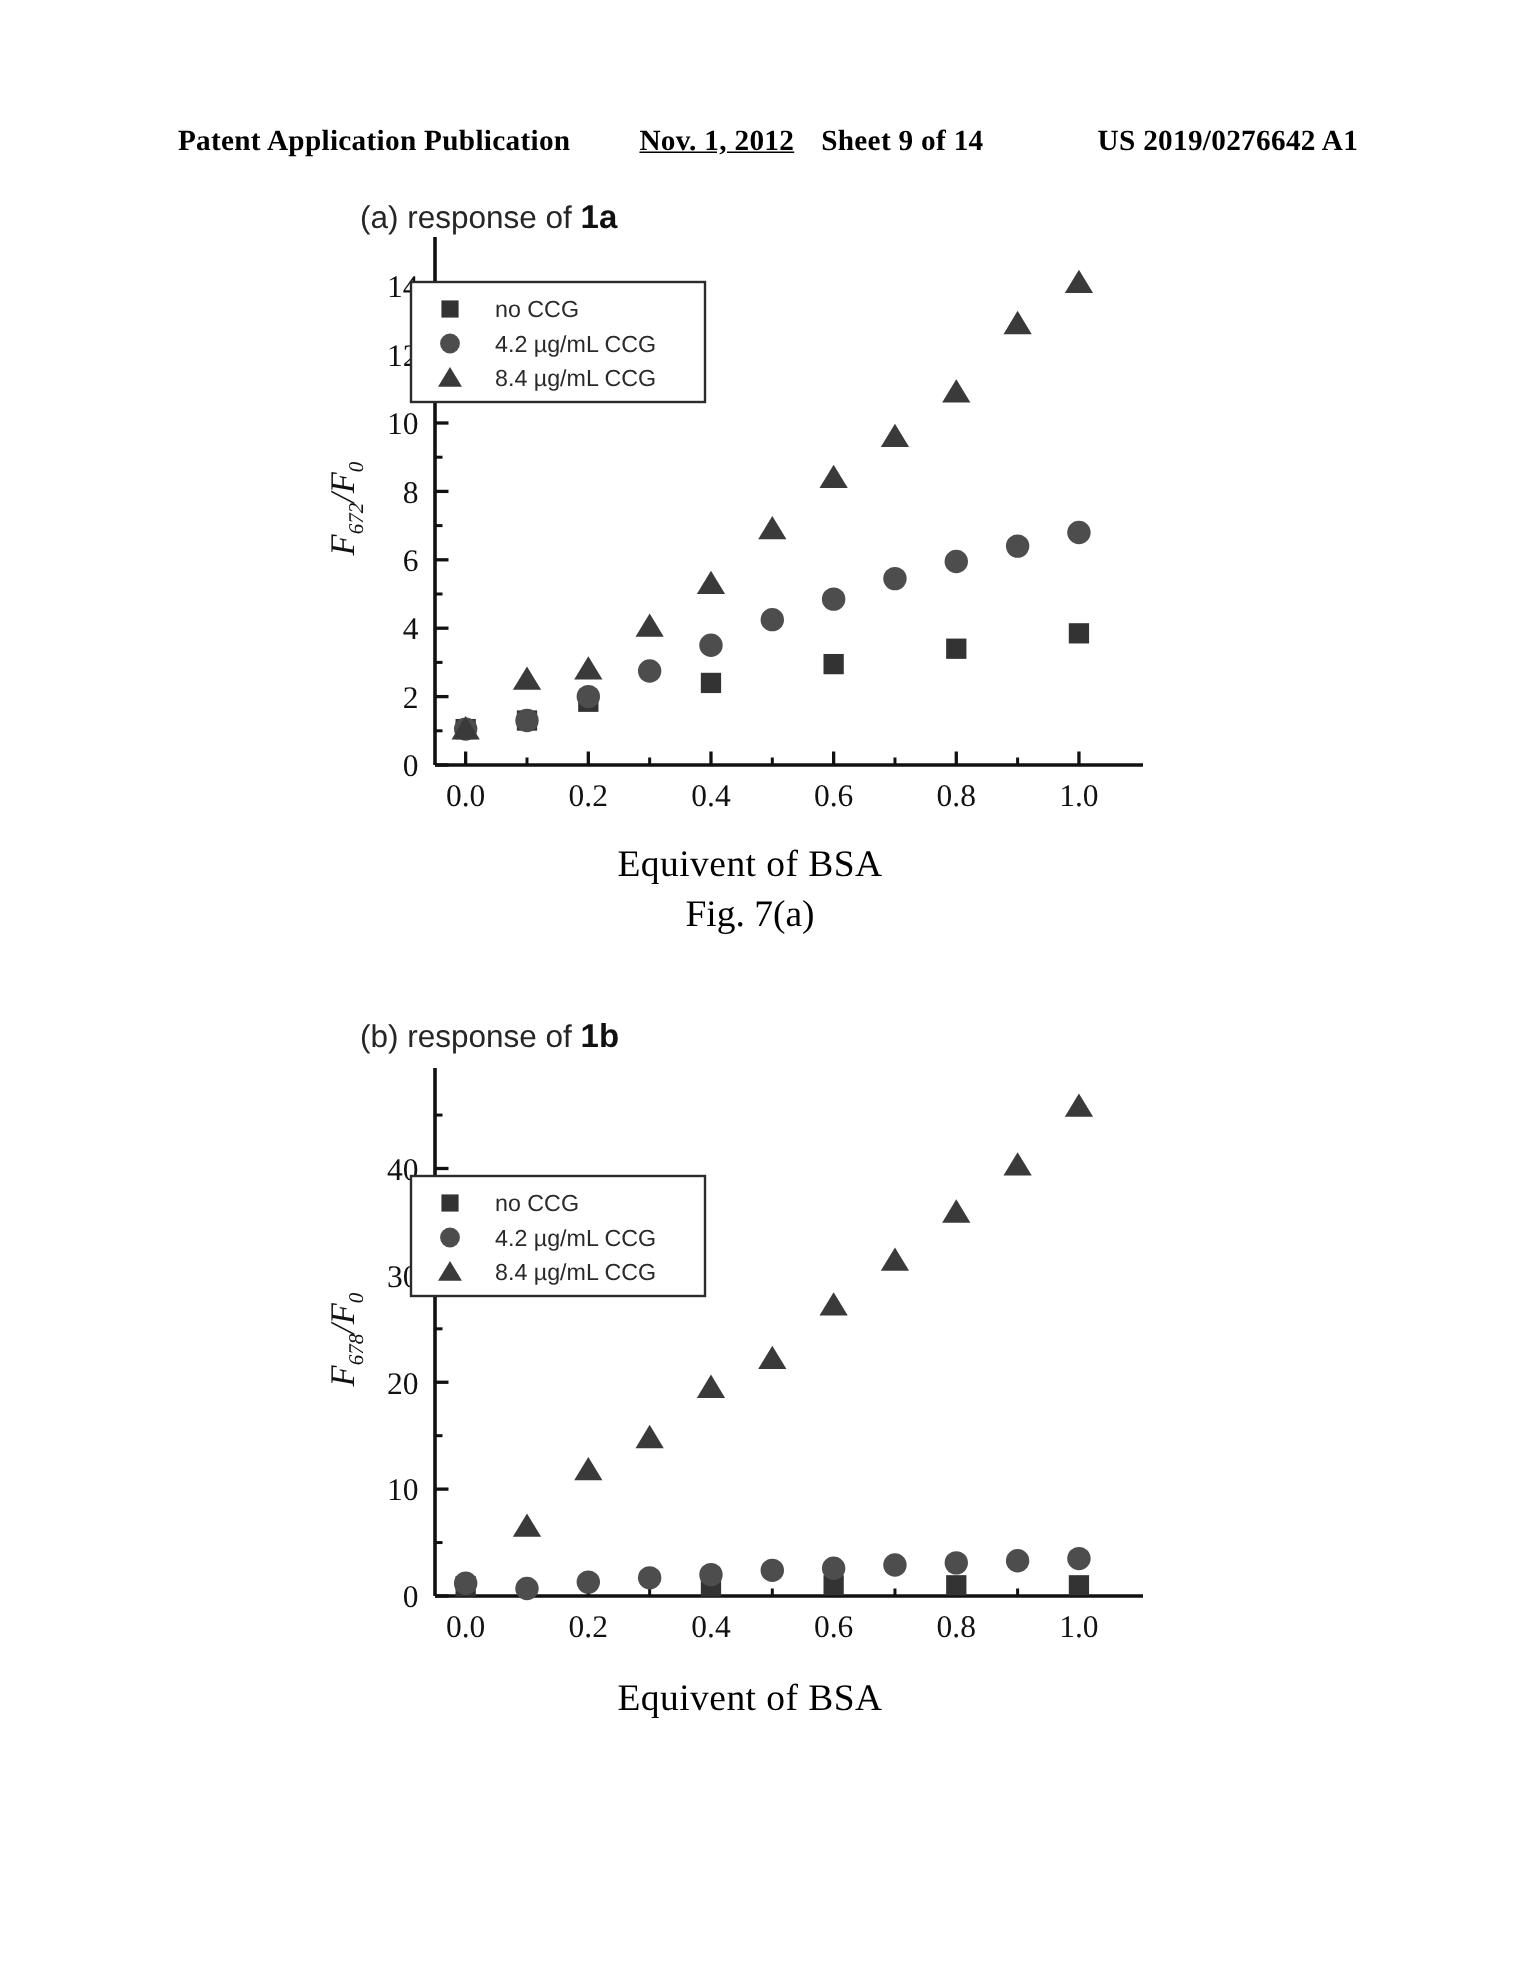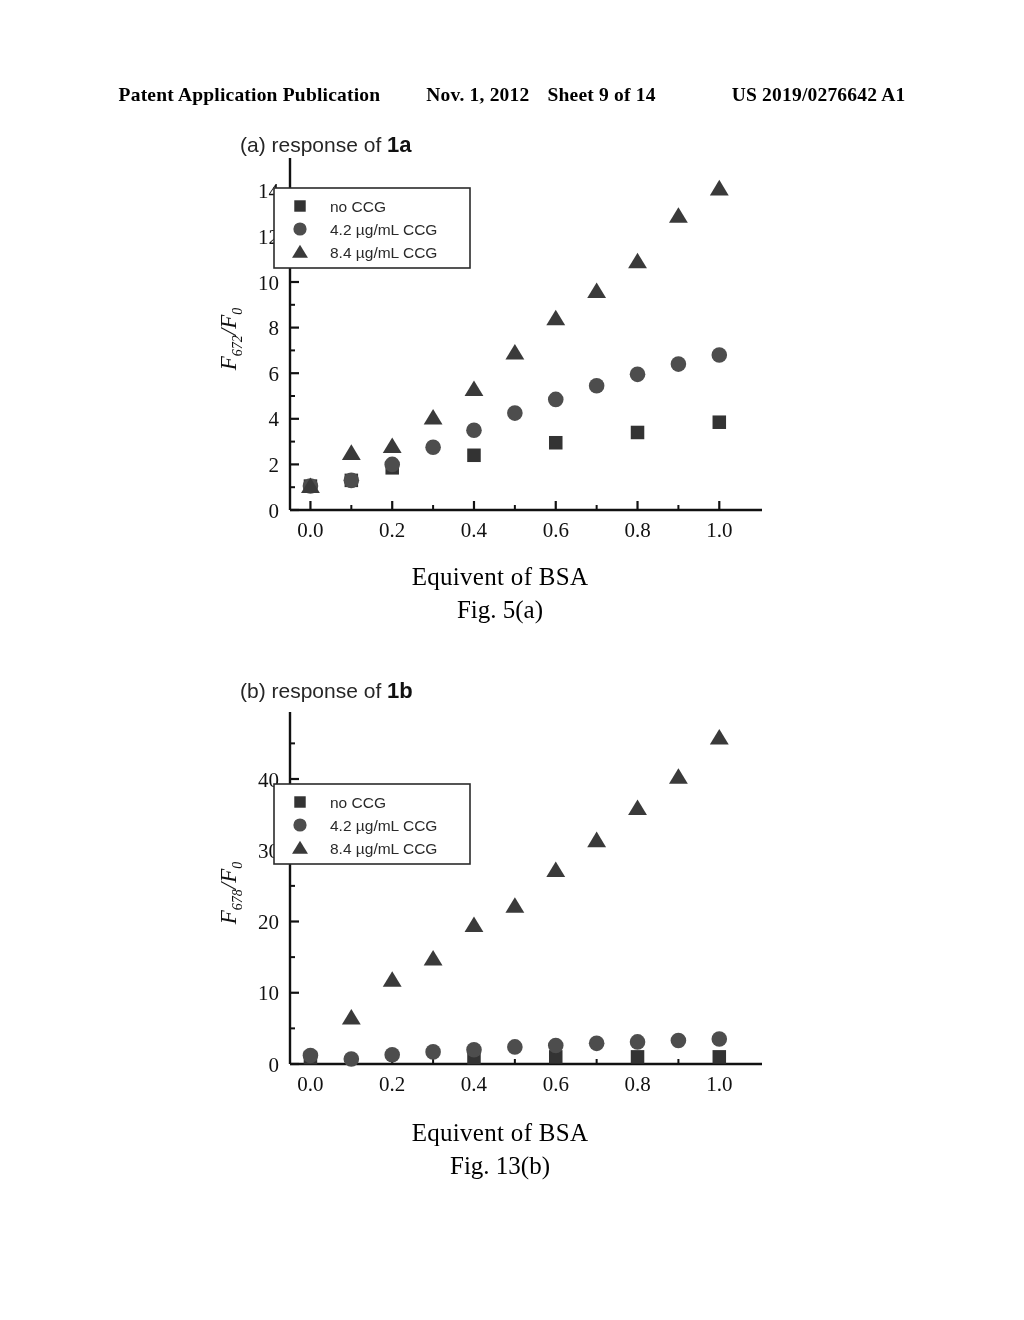--- a/index.html
+++ b/index.html
@@ -25,21 +25,21 @@
     display: flex;
     justify-content: center;
     align-items: baseline;
     font-family: "Liberation Serif", serif;
     font-weight: bold;
     font-size: 19.5px;
     letter-spacing: 0.2px;
     white-space: nowrap;
   }
   .page-header .hdr-title { margin-right: 46px; }
-  .page-header .hdr-date  { margin-right: 18px; }
+  .page-header .hdr-date  { margin-right: 18px; text-decoration: underline; }
   .page-header .hdr-sheet { margin-right: 76px; }
   .page-header .hdr-pub   { }
 
   
   .figure {
     position: absolute;
     left: 0;
     width: 1024px;
   }
   #figure-a { top: 130px; }
@@ -211,21 +211,21 @@
           <polygon points="343.75221238938053,179.809 334.3272123893805,195.357 353.17721238938054,195.357" fill="#3a3a3a"></polygon>
           <polygon points="384.6371681415929,152.449 375.2121681415929,167.997 394.0621681415929,167.997" fill="#3a3a3a"></polygon>
           <polygon points="425.52212389380526,122.809 416.09712389380525,138.357 434.94712389380527,138.357" fill="#3a3a3a"></polygon>
           <polygon points="466.4070796460177,77.209 456.98207964601767,92.75699999999999 475.8320796460177,92.75699999999999" fill="#3a3a3a"></polygon>
           <polygon points="507.29203539823004,49.84900000000004 497.86703539823003,65.39700000000003 516.71703539823,65.39700000000003" fill="#3a3a3a"></polygon>
         </g>
       </svg>
   </div>
   <div class="caption-block">
     <span class="cap-axis">Equivent of BSA</span>
-    <span class="cap-fig">Fig. 5(a)</span>
+    <span class="cap-fig">Fig. 7(a)</span>
   </div>
 </div>
 
 <div class="figure" id="figure-b">
   <div class="plot-wrap">
     <svg class="plot-svg" id="svg-chart-b" width="600" height="440" viewBox="0 0 600 440">
         <g>
           <line x1="78" y1="36" x2="78" y2="388" stroke="#111" stroke-width="2.4"></line>
           <line x1="78" y1="388" x2="550" y2="388" stroke="#111" stroke-width="2.4"></line>
         </g>
@@ -307,15 +307,14 @@
           <polygon points="343.75221238938053,185.52900000000002 334.3272123893805,201.07700000000003 353.17721238938054,201.07700000000003" fill="#3a3a3a"></polygon>
           <polygon points="384.6371681415929,155.604 375.2121681415929,171.15200000000002 394.0621681415929,171.15200000000002" fill="#3a3a3a"></polygon>
           <polygon points="425.52212389380526,123.54150000000001 416.09712389380525,139.08950000000002 434.94712389380527,139.08950000000002" fill="#3a3a3a"></polygon>
           <polygon points="466.4070796460177,92.19150000000002 456.98207964601767,107.7395 475.8320796460177,107.7395" fill="#3a3a3a"></polygon>
           <polygon points="507.29203539823004,53.00400000000001 497.86703539823003,68.552 516.71703539823,68.552" fill="#3a3a3a"></polygon>
         </g>
       </svg>
   </div>
   <div class="caption-block">
     <span class="cap-axis">Equivent of BSA</span>
-    <span class="cap-fig">Fig. 13(b)</span>
   </div>
 </div>
 
 </body></html>

